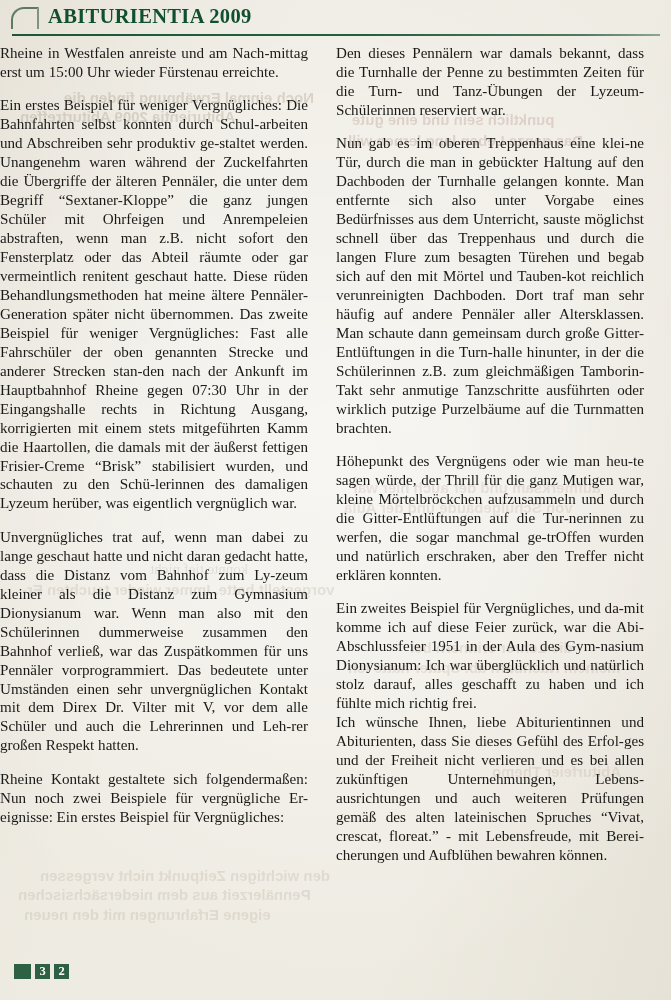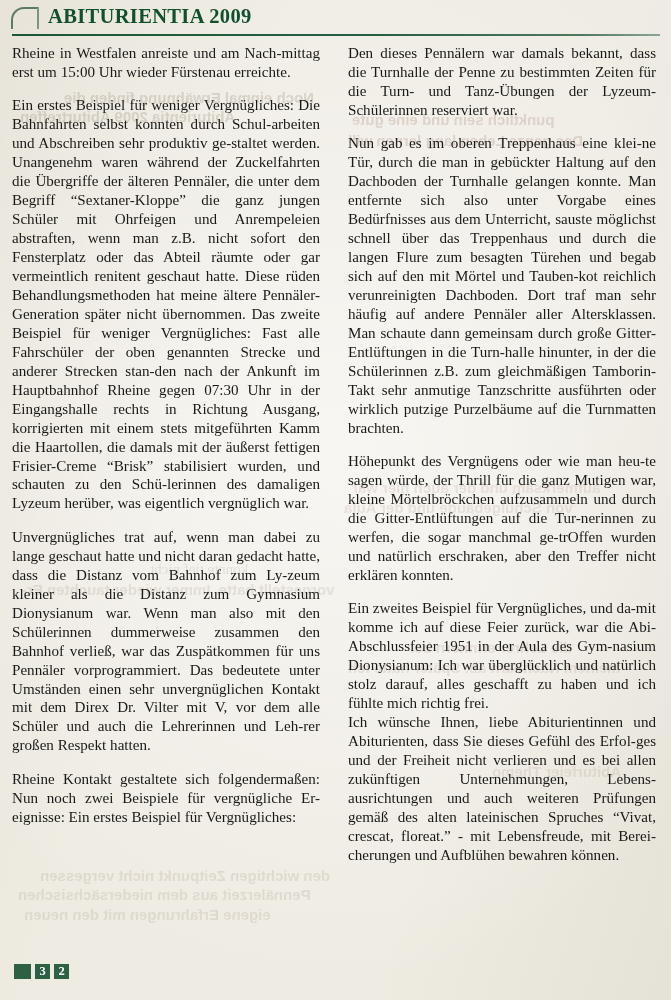--- a/index.html
+++ b/index.html
@@ -75,21 +75,21 @@
 
   
   .columns {
     position: absolute;
     left: 0;
     top: 44px;
     width: 590px;
     height: 905px;
     display: flex;
     gap: 28px;
-    padding: 0 12px;
+    padding: 0 0;
     box-sizing: border-box;
   }
   .col {
     width: 308px;
     flex: 0 0 308px;
   }
   .col p {
     margin: 0 0 14.5px 0;
     font-size: 15.1px;
     line-height: 18.95px;

